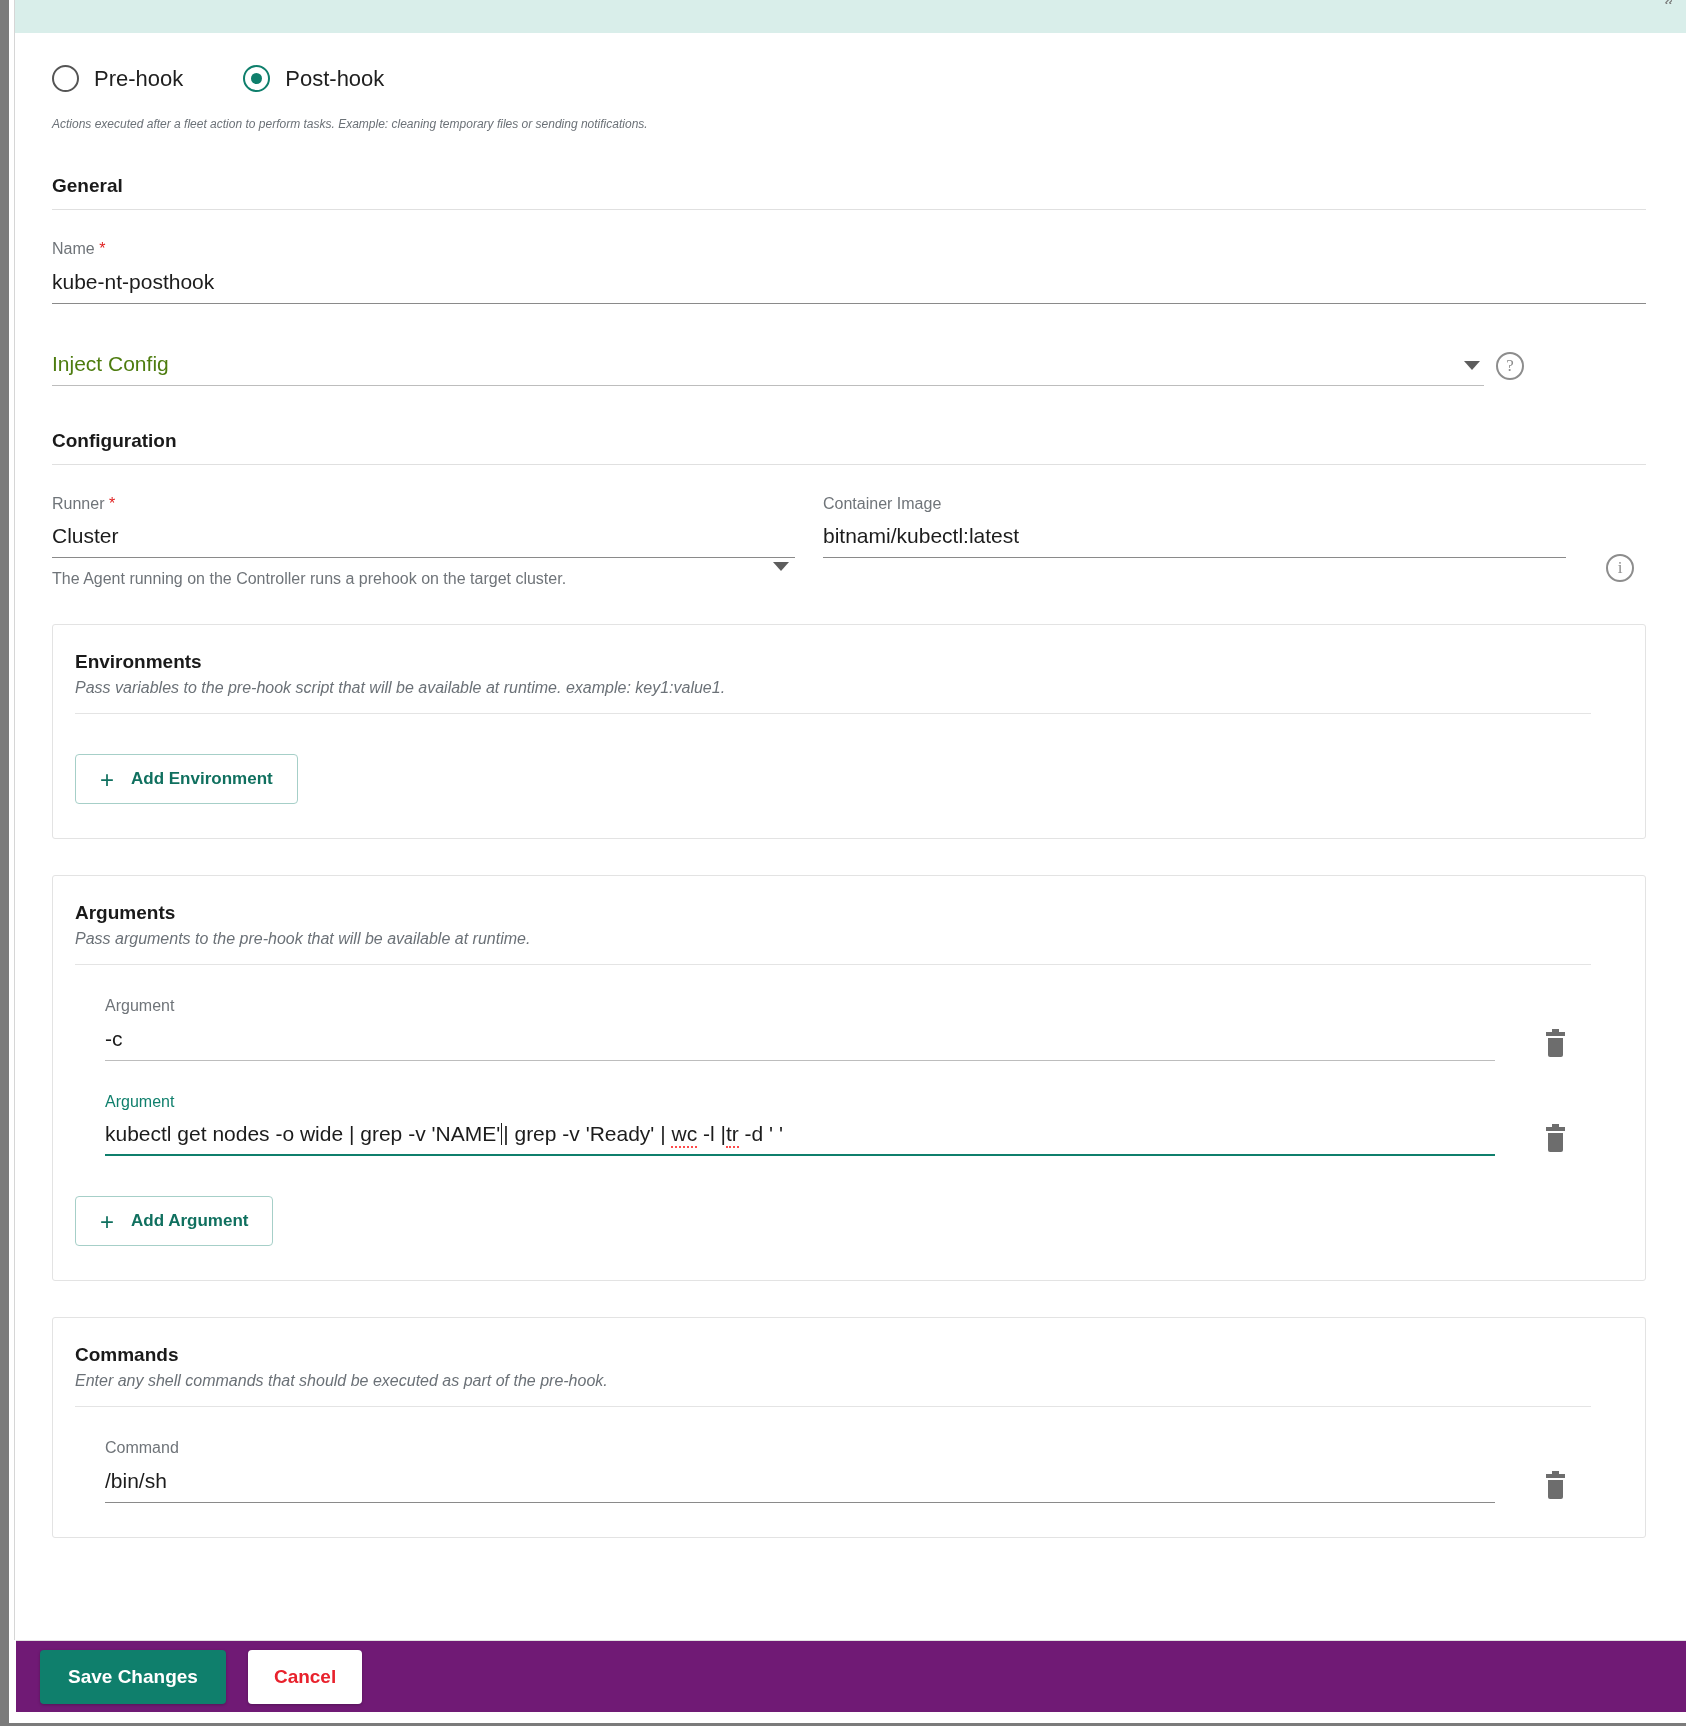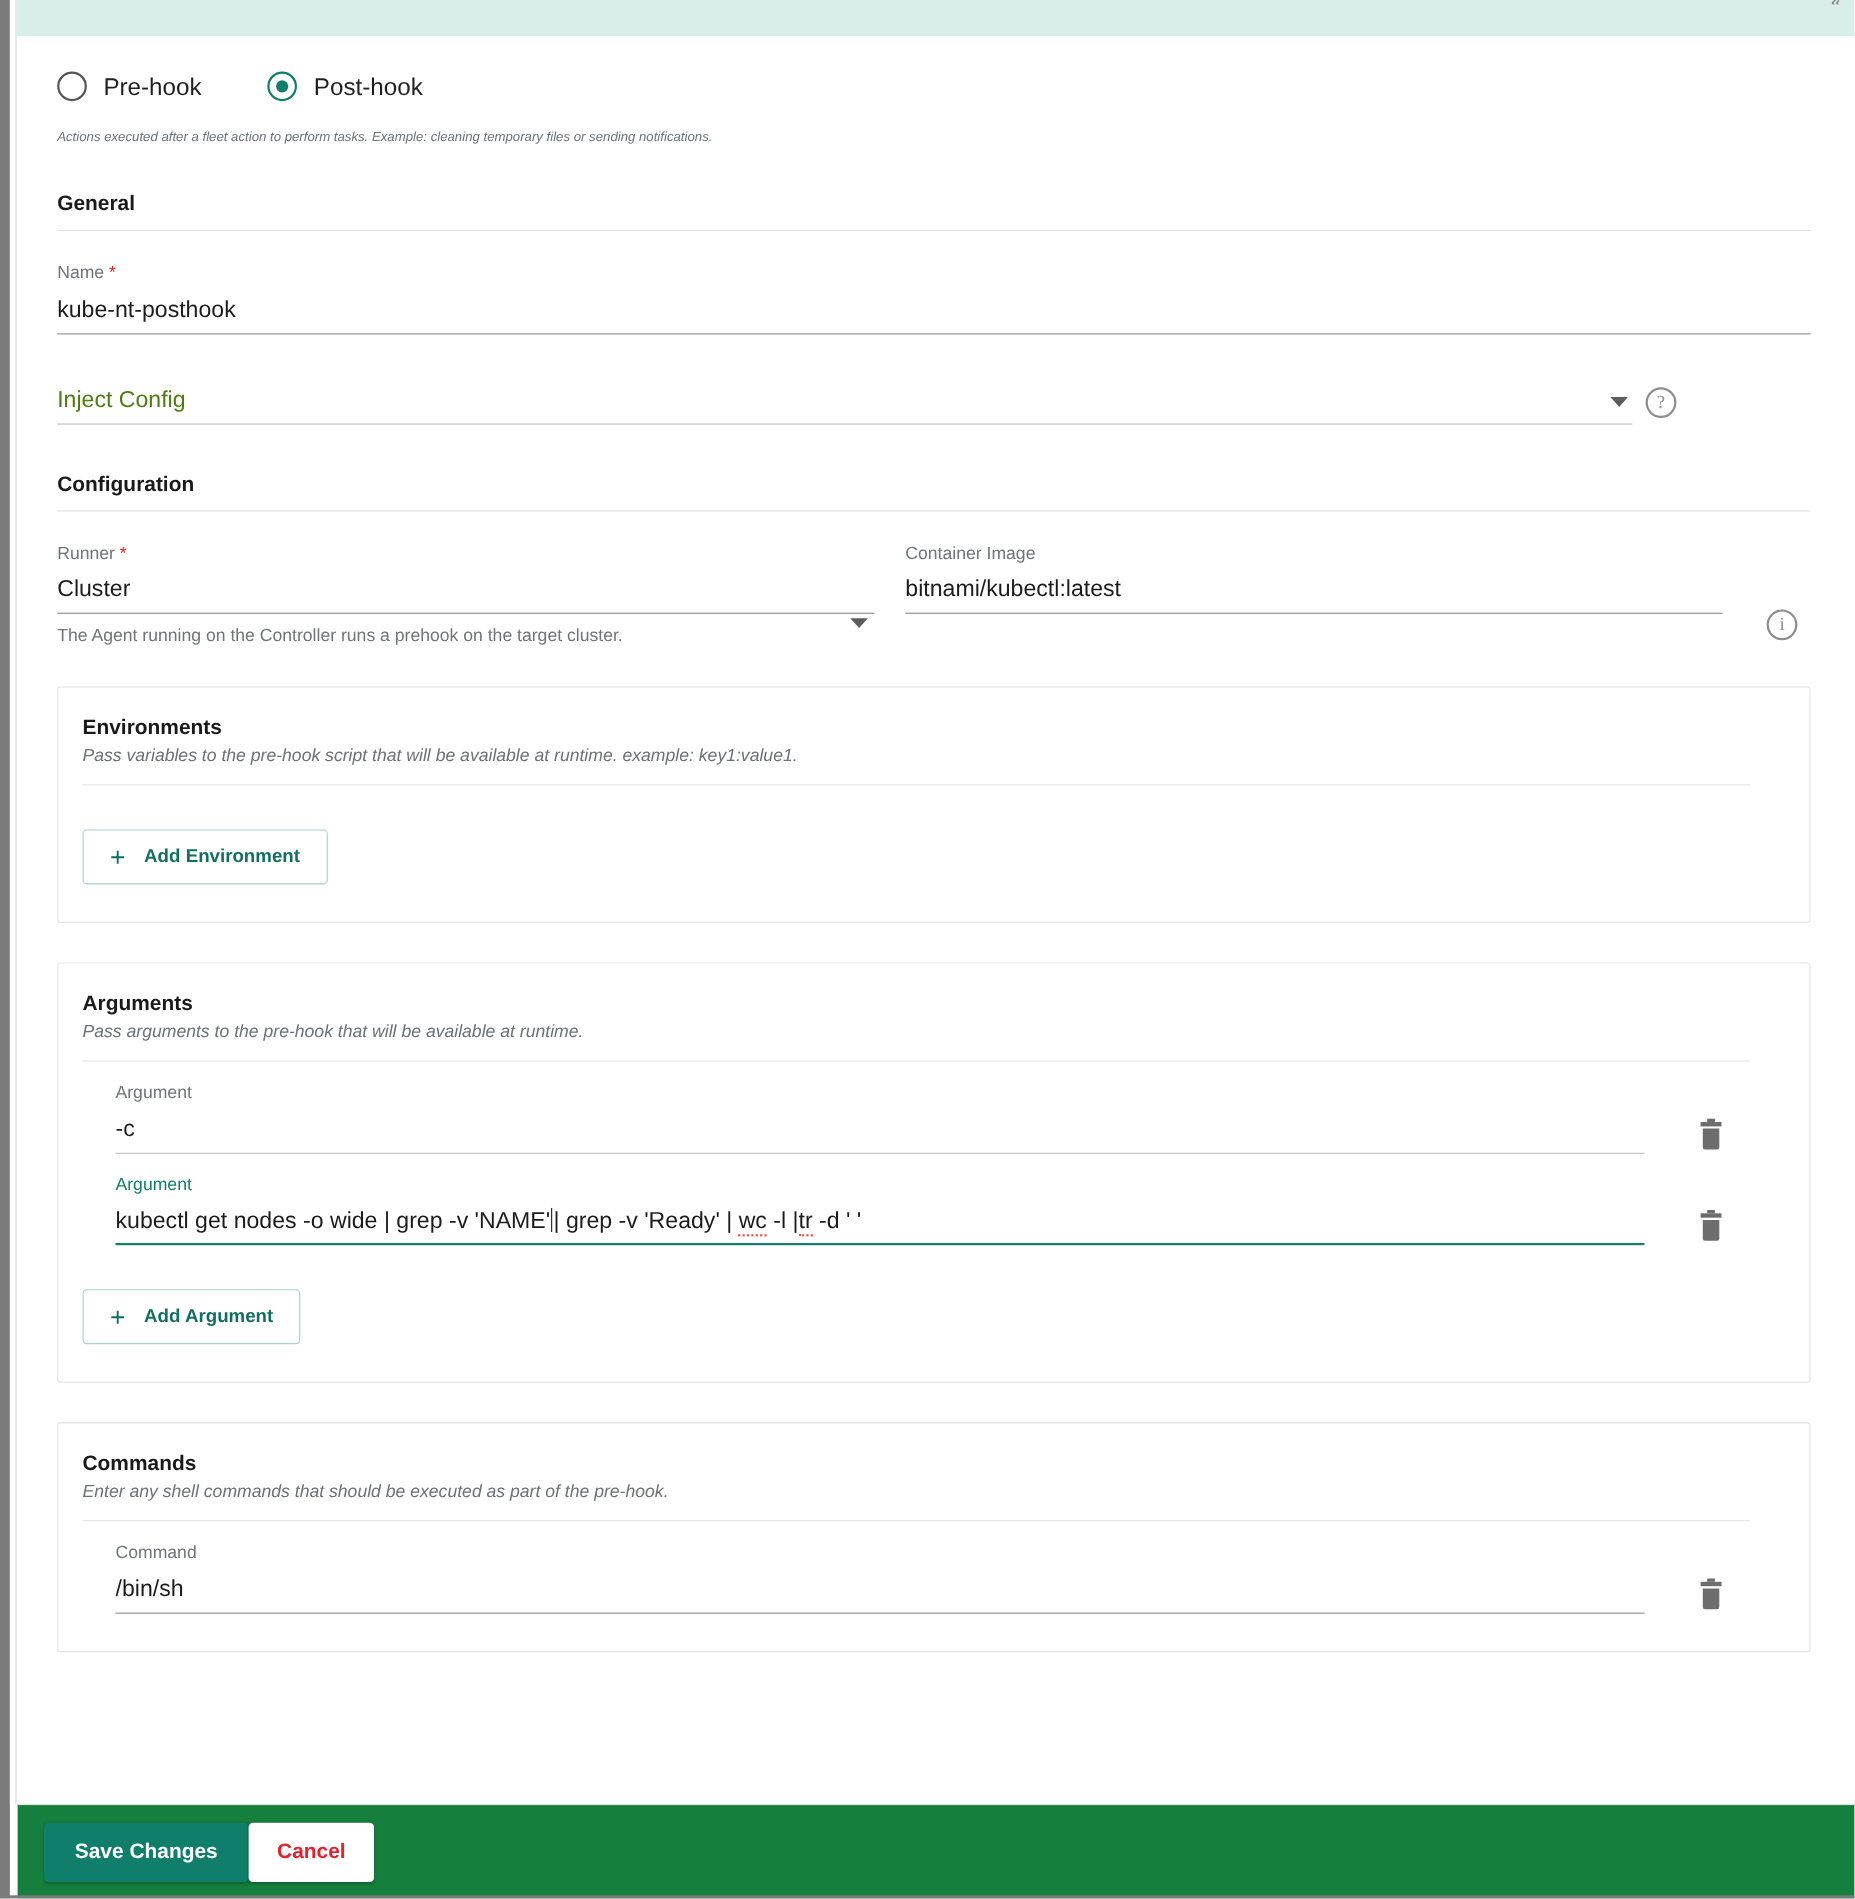--- a/index.html
+++ b/index.html
@@ -267,21 +267,21 @@
   .ghost-btn .plus {
     font-size: 24px;
     font-weight: normal;
     line-height: 0.8;
   }
 
   
   .entry-row {
     display: flex;
     align-items: flex-end;
-    margin-top: 20px;
+    margin-top: 32px;
     gap: 0;
   }
   .entry-field {
     flex: 1;
     position: relative;
     margin-left: 30px;
   }
   .entry-trash {
     width: 120px;
     display: flex;
@@ -325,26 +325,27 @@
     height: 22px;
     background: #1c1c1c;
     vertical-align: -4px;
     margin: 0 1px;
   }
 
   
   .footer {
     position: absolute;
     left: 16px; top: 1640px;
-    width: 1670px; height: 86px;
-    background: #15803d;
+    width: 1670px; height: 72px;
+    background: #701a75;
     border-top: 1px solid #e1e1e1;
     display: flex;
     align-items: center;
     padding-left: 24px;
+    gap: 22px;
   }
   .btn-primary {
     background: #0f7f6c;
     color: #fff;
     border: none;
     border-radius: 4px;
     font-size: 19px;
     font-weight: bold;
     padding: 16px 28px;
     cursor: pointer;

